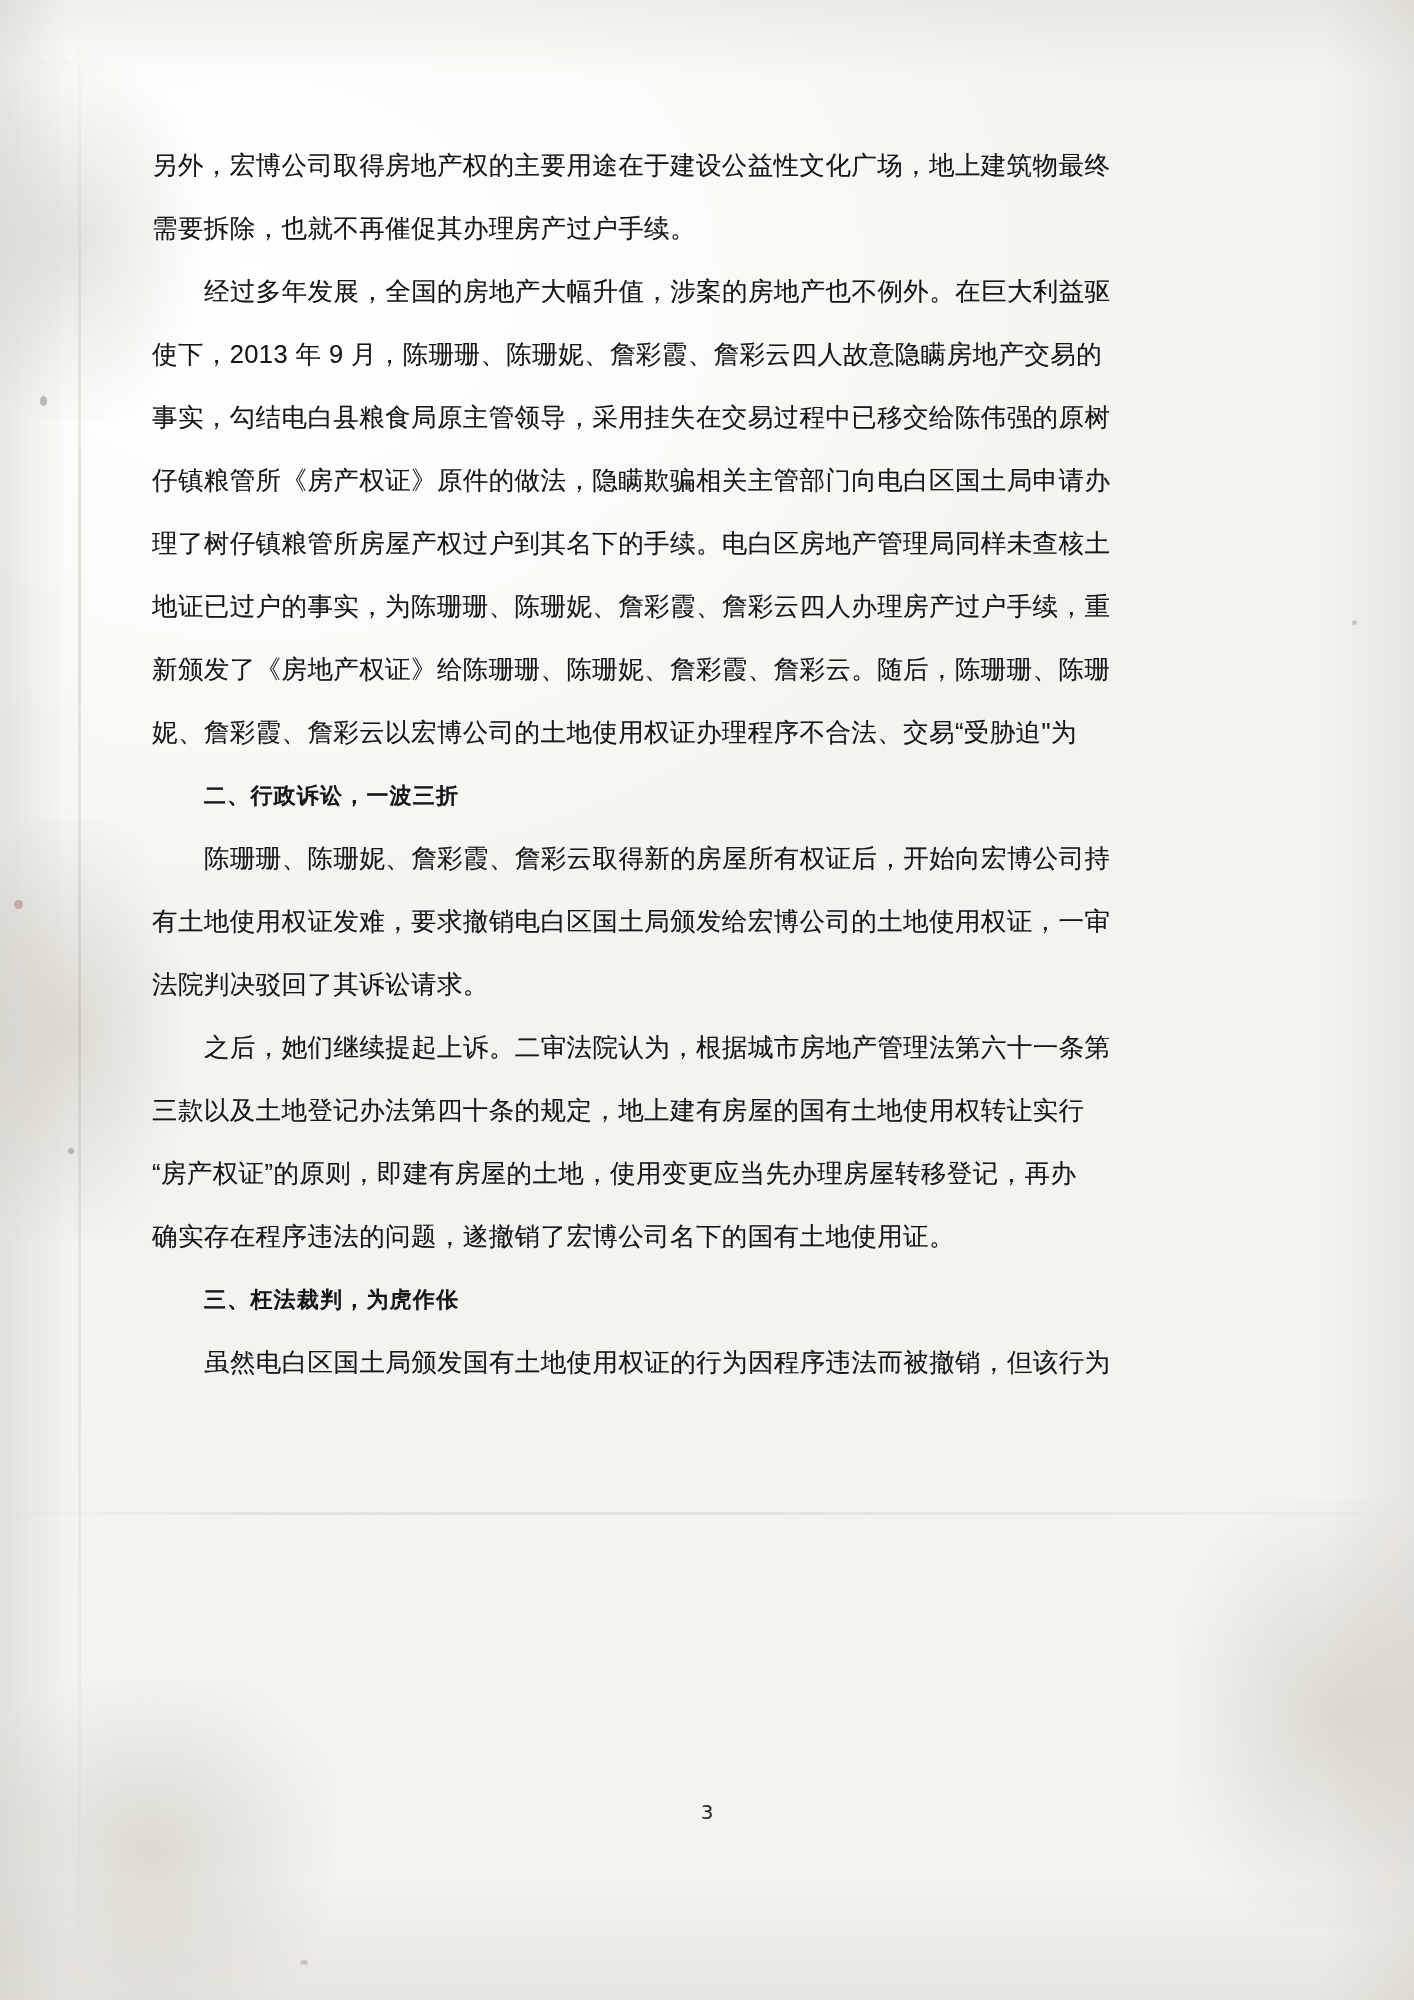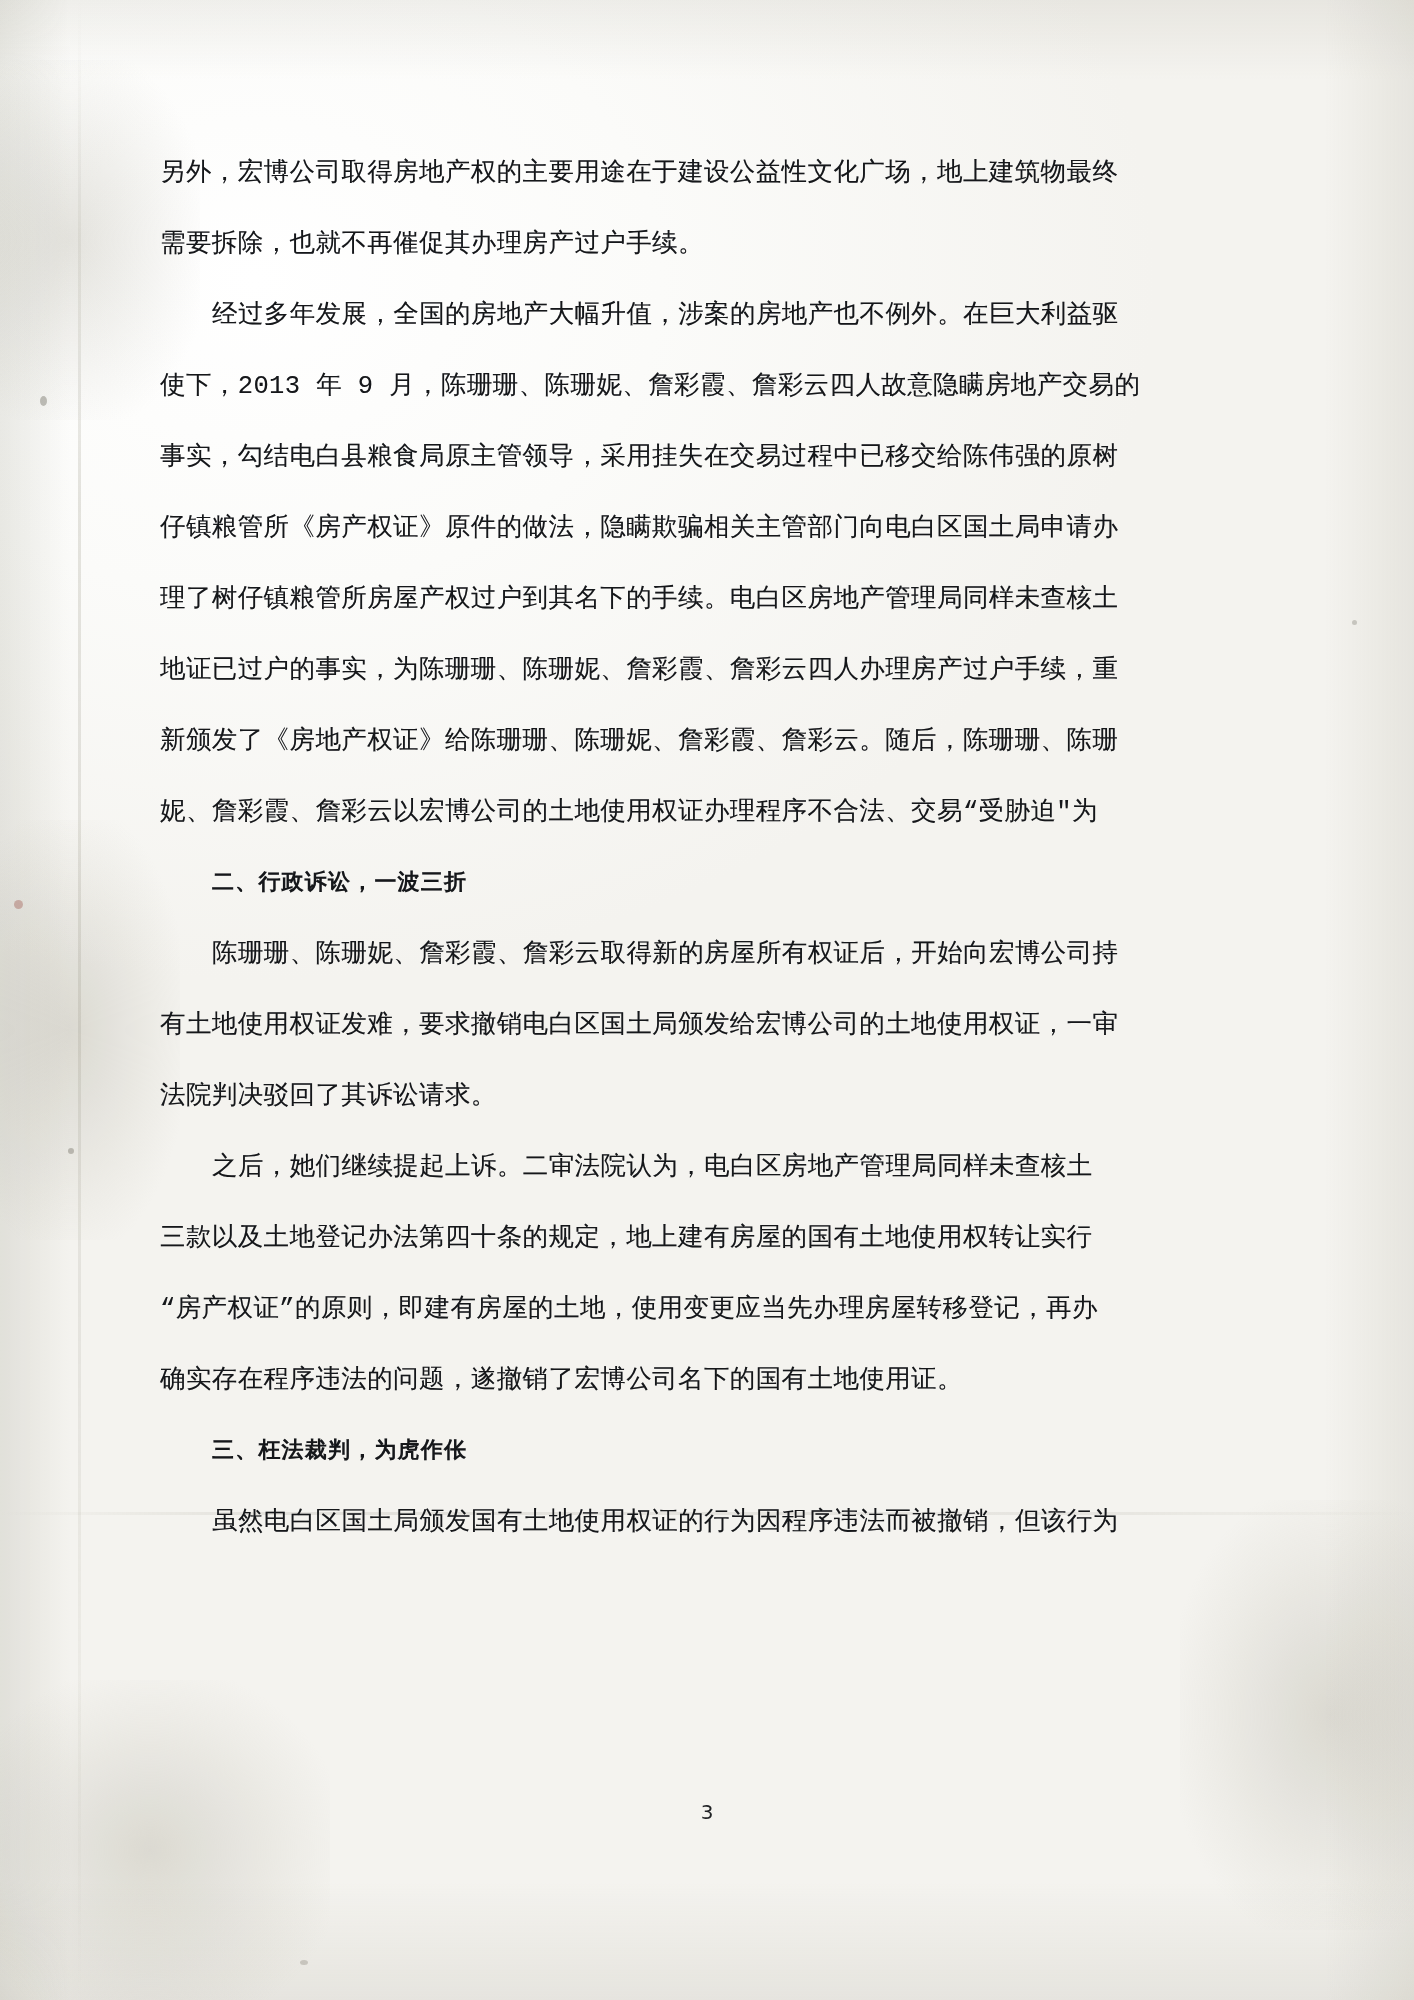--- a/index.html
+++ b/index.html
@@ -53,23 +53,23 @@
 
   .content {
     position: absolute;
     left: 148px;
     top: 132px;
     width: 1122px;
   }
 
   p.body-line,
   p.heading {
-    margin: 12px;
+    margin: 4px;
     color: #15171a;
-    font-family: Liberation Mono, monospace;
+    font-family: Liberation Sans, sans-serif;
     letter-spacing: 0.4px;
     white-space: nowrap;
   }
 
   p.body-line {
     font-size: 25.5px;
     line-height: 59px;
     font-weight: 400;
   }
 
@@ -134,21 +134,21 @@
     <p class="body-line">理了树仔镇粮管所房屋产权过户到其名下的手续。电白区房地产管理局同样未查核土</p>
     <p class="body-line">地证已过户的事实，为陈珊珊、陈珊妮、詹彩霞、詹彩云四人办理房产过户手续，重</p>
     <p class="body-line">新颁发了《房地产权证》给陈珊珊、陈珊妮、詹彩霞、詹彩云。随后，陈珊珊、陈珊</p>
     <p class="body-line">妮、詹彩霞、詹彩云以宏博公司的土地使用权证办理程序不合法、交易“受胁迫"为</p>
 
     <p class="heading indent-heading gap-before">二、行政诉讼，一波三折</p>
     <p class="body-line indent-1">陈珊珊、陈珊妮、詹彩霞、詹彩云取得新的房屋所有权证后，开始向宏博公司持</p>
     <p class="body-line">有土地使用权证发难，要求撤销电白区国土局颁发给宏博公司的土地使用权证，一审</p>
     <p class="body-line">法院判决驳回了其诉讼请求。</p>
 
-    <p class="body-line indent-1">之后，她们继续提起上诉。二审法院认为，电白区房地产管理局同样未查核土</p>
+    <p class="body-line indent-1">之后，她们继续提起上诉。二审法院认为，根据城市房地产管理法第六十一条第</p>
     <p class="body-line">三款以及土地登记办法第四十条的规定，地上建有房屋的国有土地使用权转让实行</p>
     <p class="body-line">“房产权证”的原则，即建有房屋的土地，使用变更应当先办理房屋转移登记，再办</p>
     <p class="body-line">确实存在程序违法的问题，遂撤销了宏博公司名下的国有土地使用证。</p>
 
     <p class="heading indent-heading gap-before">三、枉法裁判，为虎作伥</p>
     <p class="body-line indent-1">虽然电白区国土局颁发国有土地使用权证的行为因程序违法而被撤销，但该行为</p>
 
   </div>
 
   <div class="page-number">3</div>

